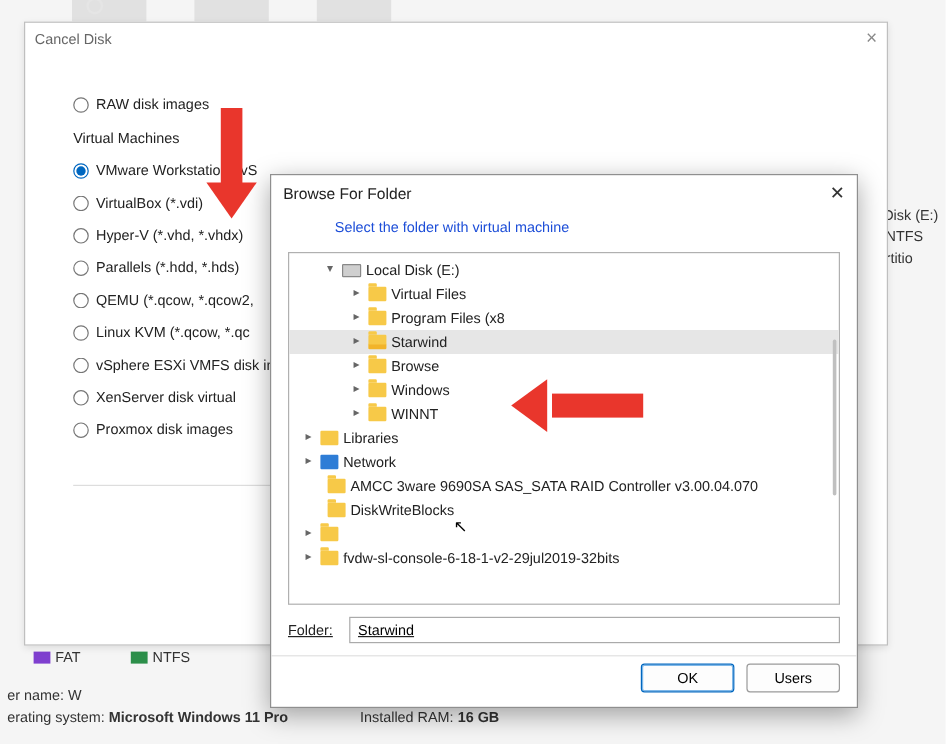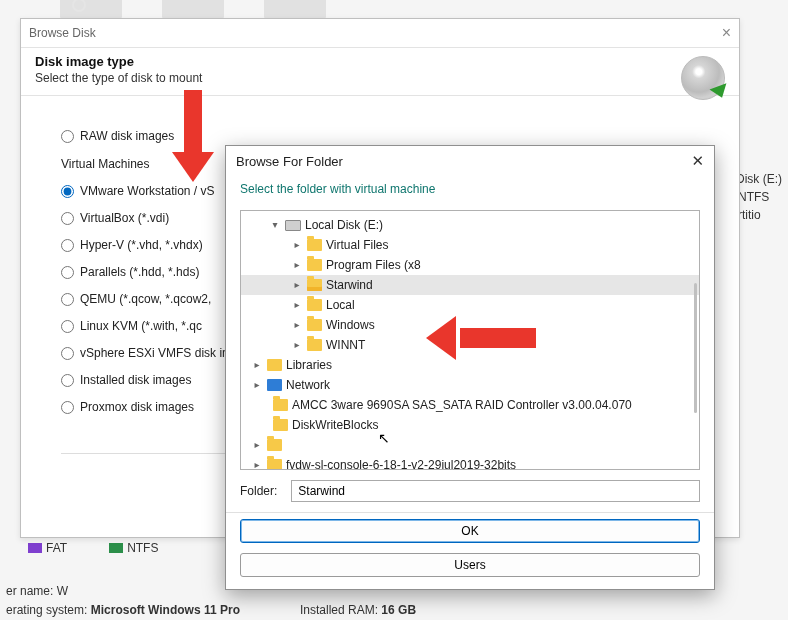--- a/index.html
+++ b/index.html
@@ -5,21 +5,21 @@
   * { box-sizing: border-box; font-family: "Segoe UI", Tahoma, sans-serif; }
   body { margin:0; width:788px; height:620px; background:#f5f5f5; position:relative; overflow:hidden; font-size:12px; color:#222; }
 
   
   .bg-legend { position:absolute; left:28px; bottom:65px; display:flex; gap:42px;justify-content:flex-end; }
   .bg-legend span { display:inline-flex; align-items:center; gap:4px; color:#333; }
   .swatch { width:14px; height:10px; display:inline-block; }
   .sw-fat { background:#7f3fcf; }
   .sw-ntfs { background:#2c8f4a; }
 
-  .bg-info { position:absolute; left:0; bottom:0; line-height:1.6; color:#333; }
+  .bg-info { position:absolute; left:0; bottom:12px; line-height:1.6; color:#333; }
   .bg-info div { padding:0 6px; }
 
   .bg-right { position:absolute; right:6px; top:170px; font-size:12px; color:#333; line-height:1.5; text-align:left; }
 
   
   .topstrip { position:absolute; top:-6px; left:60px; display:flex; gap:40px; opacity:.35; }
   .topstrip .drv { width:62px; height:24px; background:#bdbdbd; border-radius:3px 3px 1px 1px; }
   .topstrip .circ { position:absolute; left:12px; top:4px; width:14px; height:14px; border:2px solid #c8c8c8; border-radius:50%; }
 
   
@@ -56,43 +56,43 @@
 
   
   .dlg {
     position:absolute; left:225px; top:145px; width:490px; height:445px;
     background:#fff; border:1px solid #8f8f8f;
     box-shadow:0 6px 20px rgba(0,0,0,.35);
     display:flex; flex-direction:column;
   }
   .dlg-title { height:30px; display:flex; align-items:center; justify-content:space-between; padding:0 10px; font-size:13px; }
   .dlg-title .x { font-size:15px; color:#333; cursor:pointer; }
-  .dlg-sub { padding:6px 14px 10px; font-size:12px; color:#0f766e; }
+  .dlg-sub { padding:6px 14px 10px; font-size:12px; color:#1d4ed8;margin-left:39px; }
   .tree-wrap { flex:1; margin:4px 14px 0; border:1px solid #b0b0b0; overflow:hidden; position:relative; }
   .tree { padding:4px 0 4px 0; font-size:12px; line-height:20px; overflow:auto; height:100%; }
   .tree .row { display:flex; align-items:center; gap:4px; padding:0 4px 0 0; white-space:nowrap; }
   .tree .row.sel { background:#e6e6e6; }
   .ind { display:inline-block; }
   .twisty { width:12px; text-align:center; color:#666; cursor:pointer; font-size:10px; }
   .twisty.blank { visibility:hidden; }
   .fld { width:15px; height:12px; background:#f7c948; border-radius:1px; position:relative; flex:0 0 auto; }
   .fld::before { content:""; position:absolute; left:0; top:-3px; width:7px; height:3px; background:#f7c948; border-radius:1px 1px 0 0; }
   .fld.open { background:#f7c948; box-shadow:inset 0 -4px 0 #f2b42a; }
   .drive { width:16px; height:11px; background:#cfcfcf; border:1px solid #888; border-radius:1px; flex:0 0 auto; }
   .lib { width:15px; height:12px; background:#f7c948; border-radius:1px; flex:0 0 auto; }
   .net { width:15px; height:12px; background:#2e7dd6; border-radius:1px; flex:0 0 auto; }
 
   .scroll-ind { position:absolute; right:2px; top:72px; width:3px; height:130px; background:#c0c0c0; border-radius:2px; }
 
-  .folder-row { display:flex; align-items:center; gap:14px; padding:10px 14px 4px; }
+  .folder-row { display:flex; align-items:center; gap:14px; padding:10px 14px 4px;text-decoration:underline; }
   .folder-row label { font-size:12px; }
   .folder-row input {
     flex:1; height:22px; border:1px solid #aaa; padding:0 6px; font-size:12px;
   }
-  .btn-row { display:flex; justify-content:flex-end; gap:10px; padding:6px 14px 12px; border-top:1px solid #e0e0e0; margin-top:6px;flex-direction:column; }
+  .btn-row { display:flex; justify-content:flex-end; gap:10px; padding:6px 14px 12px; border-top:1px solid #e0e0e0; margin-top:6px; }
   .btn {
     min-width:78px; height:24px; border:1px solid #9a9a9a; background:#fdfdfd;
     font-size:12px; border-radius:3px; cursor:pointer;
   }
   .btn.primary { border-color:#0067c0; box-shadow:inset 0 0 0 1px #7db7e8; }
 
   
   .arrow-down {
     position:absolute; left:172px; top:90px; width:40px; height:100px; pointer-events:none;
   }
@@ -137,28 +137,22 @@
 </div>
 <div class="bg-info">
   <div><span>er name:</span> <span>W</span></div>
   <div><span>erating system:</span> <b>Microsoft Windows 11 Pro</b>
     &nbsp;&nbsp;&nbsp;&nbsp;&nbsp;&nbsp;&nbsp;&nbsp;&nbsp;&nbsp;&nbsp;&nbsp;&nbsp;&nbsp;&nbsp;&nbsp;
     <span>Installed RAM:</span> <b>16 GB</b></div>
 </div>
 
 <div class="win-mount">
   <div class="title-bar">
-    <span>Browse Disk</span>
+    <span>Cancel Disk</span>
     <span class="x">×</span>
-  </div>
-  <div class="header">
-    <h3>Disk image type</h3>
-    <p>Select the type of disk to mount</p>
-    <div class="disc-icon"></div>
-    <div class="disc-arrow"></div>
   </div>
 
   <div class="options">
     <div class="radio-row">
       <input type="radio" name="m" style="">
         <span>RAW disk images</span>
     </div>
     <div class="section-lbl">Virtual Machines</div>
 
     <div class="radio-row">
@@ -176,29 +170,29 @@
     <div class="radio-row">
       <input type="radio" name="m" style="">
         <span>Parallels (*.hdd, *.hds)</span>
     </div>
     <div class="radio-row">
       <input type="radio" name="m" style="">
         <span>QEMU (*.qcow, *.qcow2,</span>
     </div>
     <div class="radio-row">
       <input type="radio" name="m" style="">
-        <span>Linux KVM (*.with, *.qc</span>
+        <span>Linux KVM (*.qcow, *.qc</span>
     </div>
     <div class="radio-row">
       <input type="radio" name="m" style="">
         <span>vSphere ESXi VMFS disk in</span>
     </div>
     <div class="radio-row">
       <input type="radio" name="m" style="">
-        <span>Installed disk images</span>
+        <span>XenServer disk virtual</span>
     </div>
     <div class="radio-row">
       <input type="radio" name="m" style="">
         <span>Proxmox disk images</span>
     </div>
   </div>
   <div class="divider"></div>
 </div>
 
 <div class="dlg">
@@ -231,21 +225,21 @@
       <div class="row sel">
         <span class="ind" style="width:46px"></span>
           <span class="twisty">▸</span>
           <span class="fld open"></span>
         <span>Starwind</span>
       </div>
       <div class="row">
         <span class="ind" style="width:46px"></span>
           <span class="twisty">▸</span>
           <span class="fld"></span>
-        <span>Local</span>
+        <span>Browse</span>
       </div>
       <div class="row">
         <span class="ind" style="width:46px"></span>
           <span class="twisty">▸</span>
           <span class="fld"></span>
         <span>Windows</span>
       </div>
       <div class="row">
         <span class="ind" style="width:46px"></span>
           <span class="twisty">▸</span>

